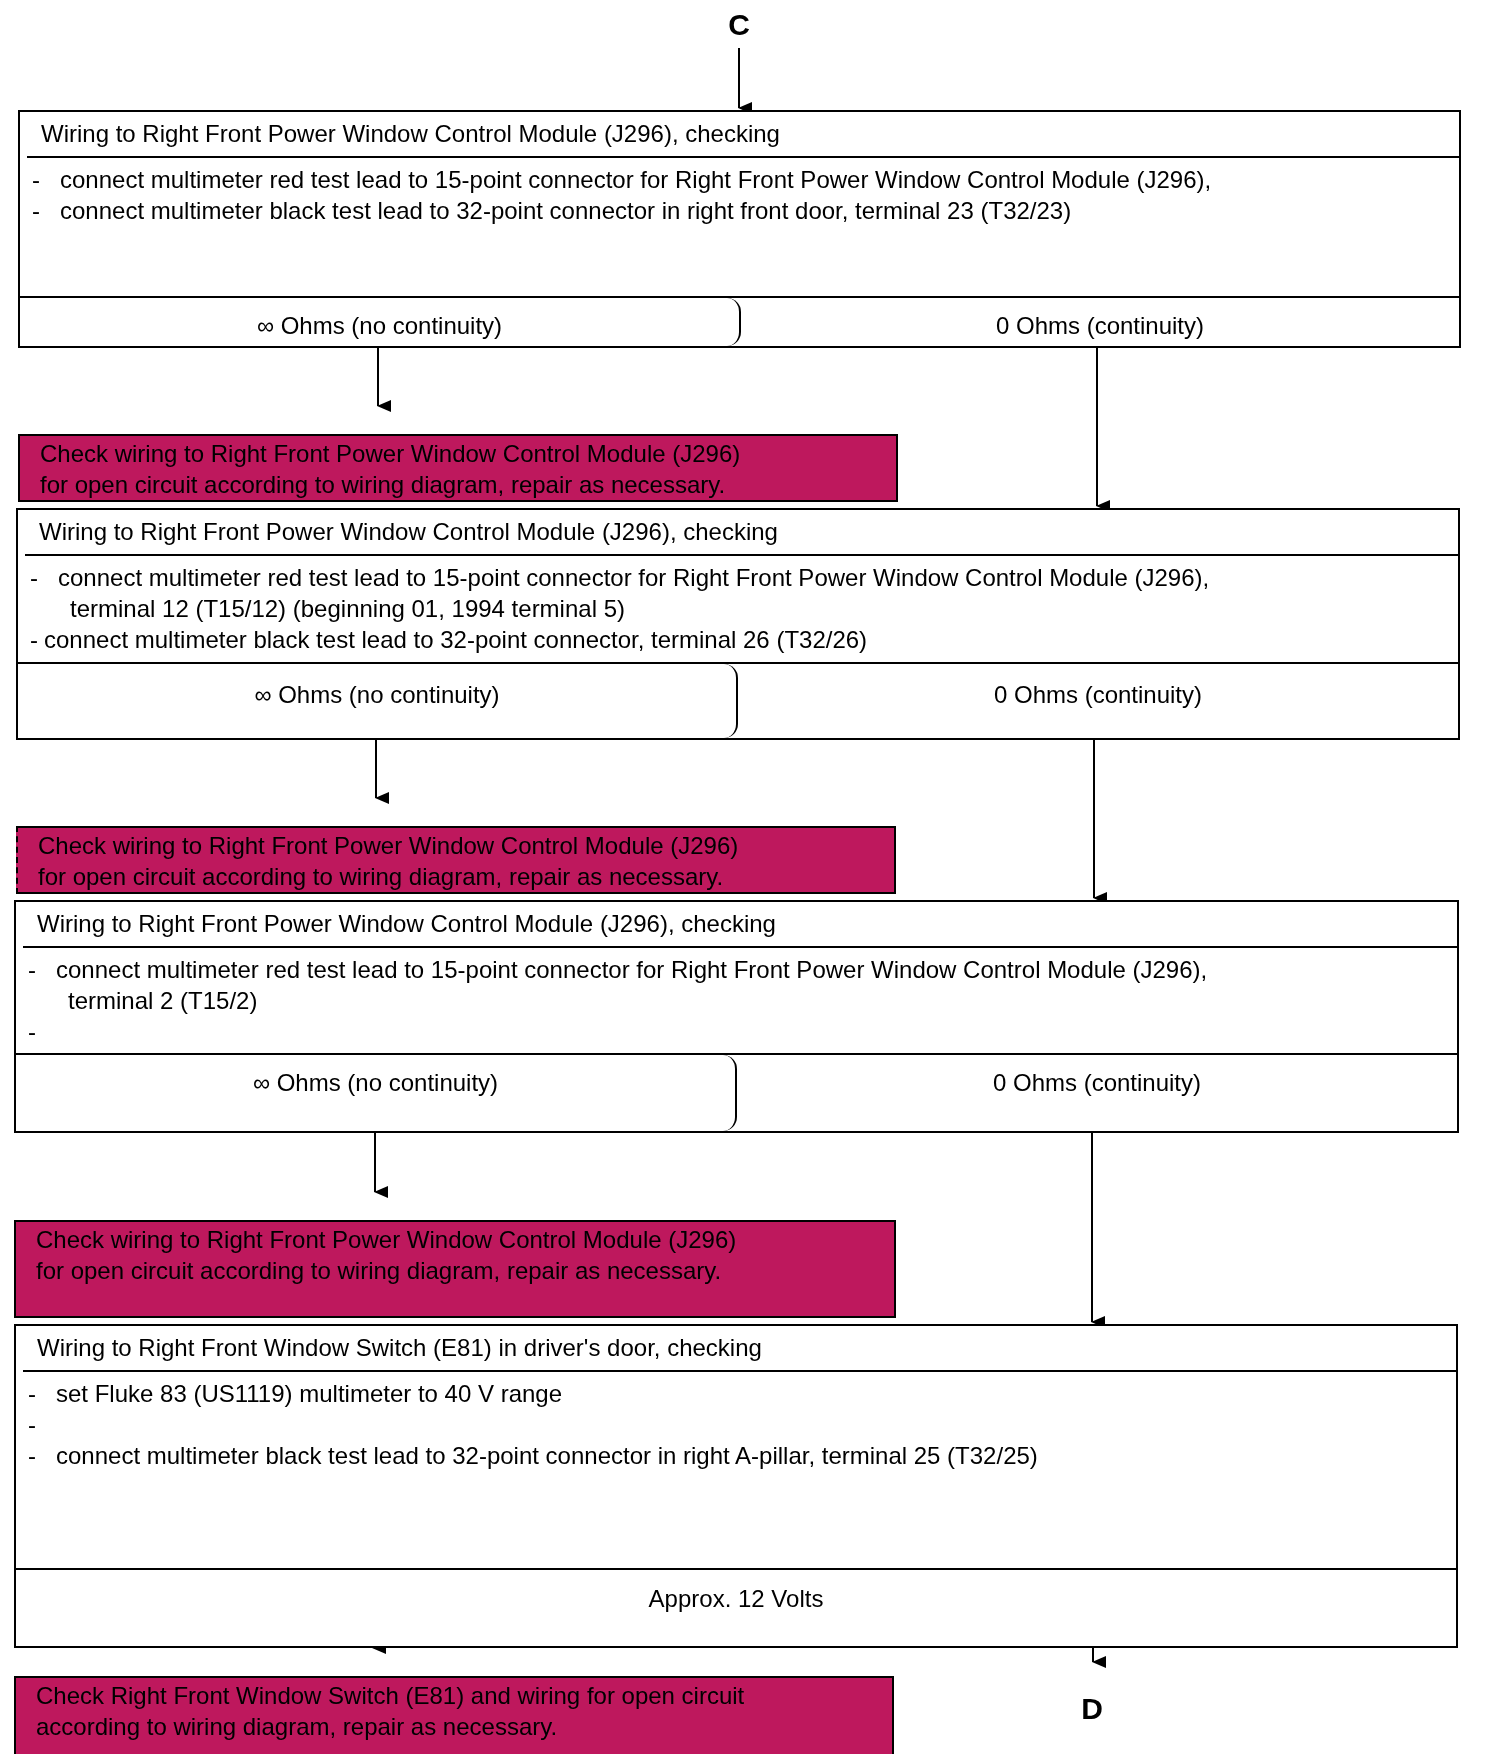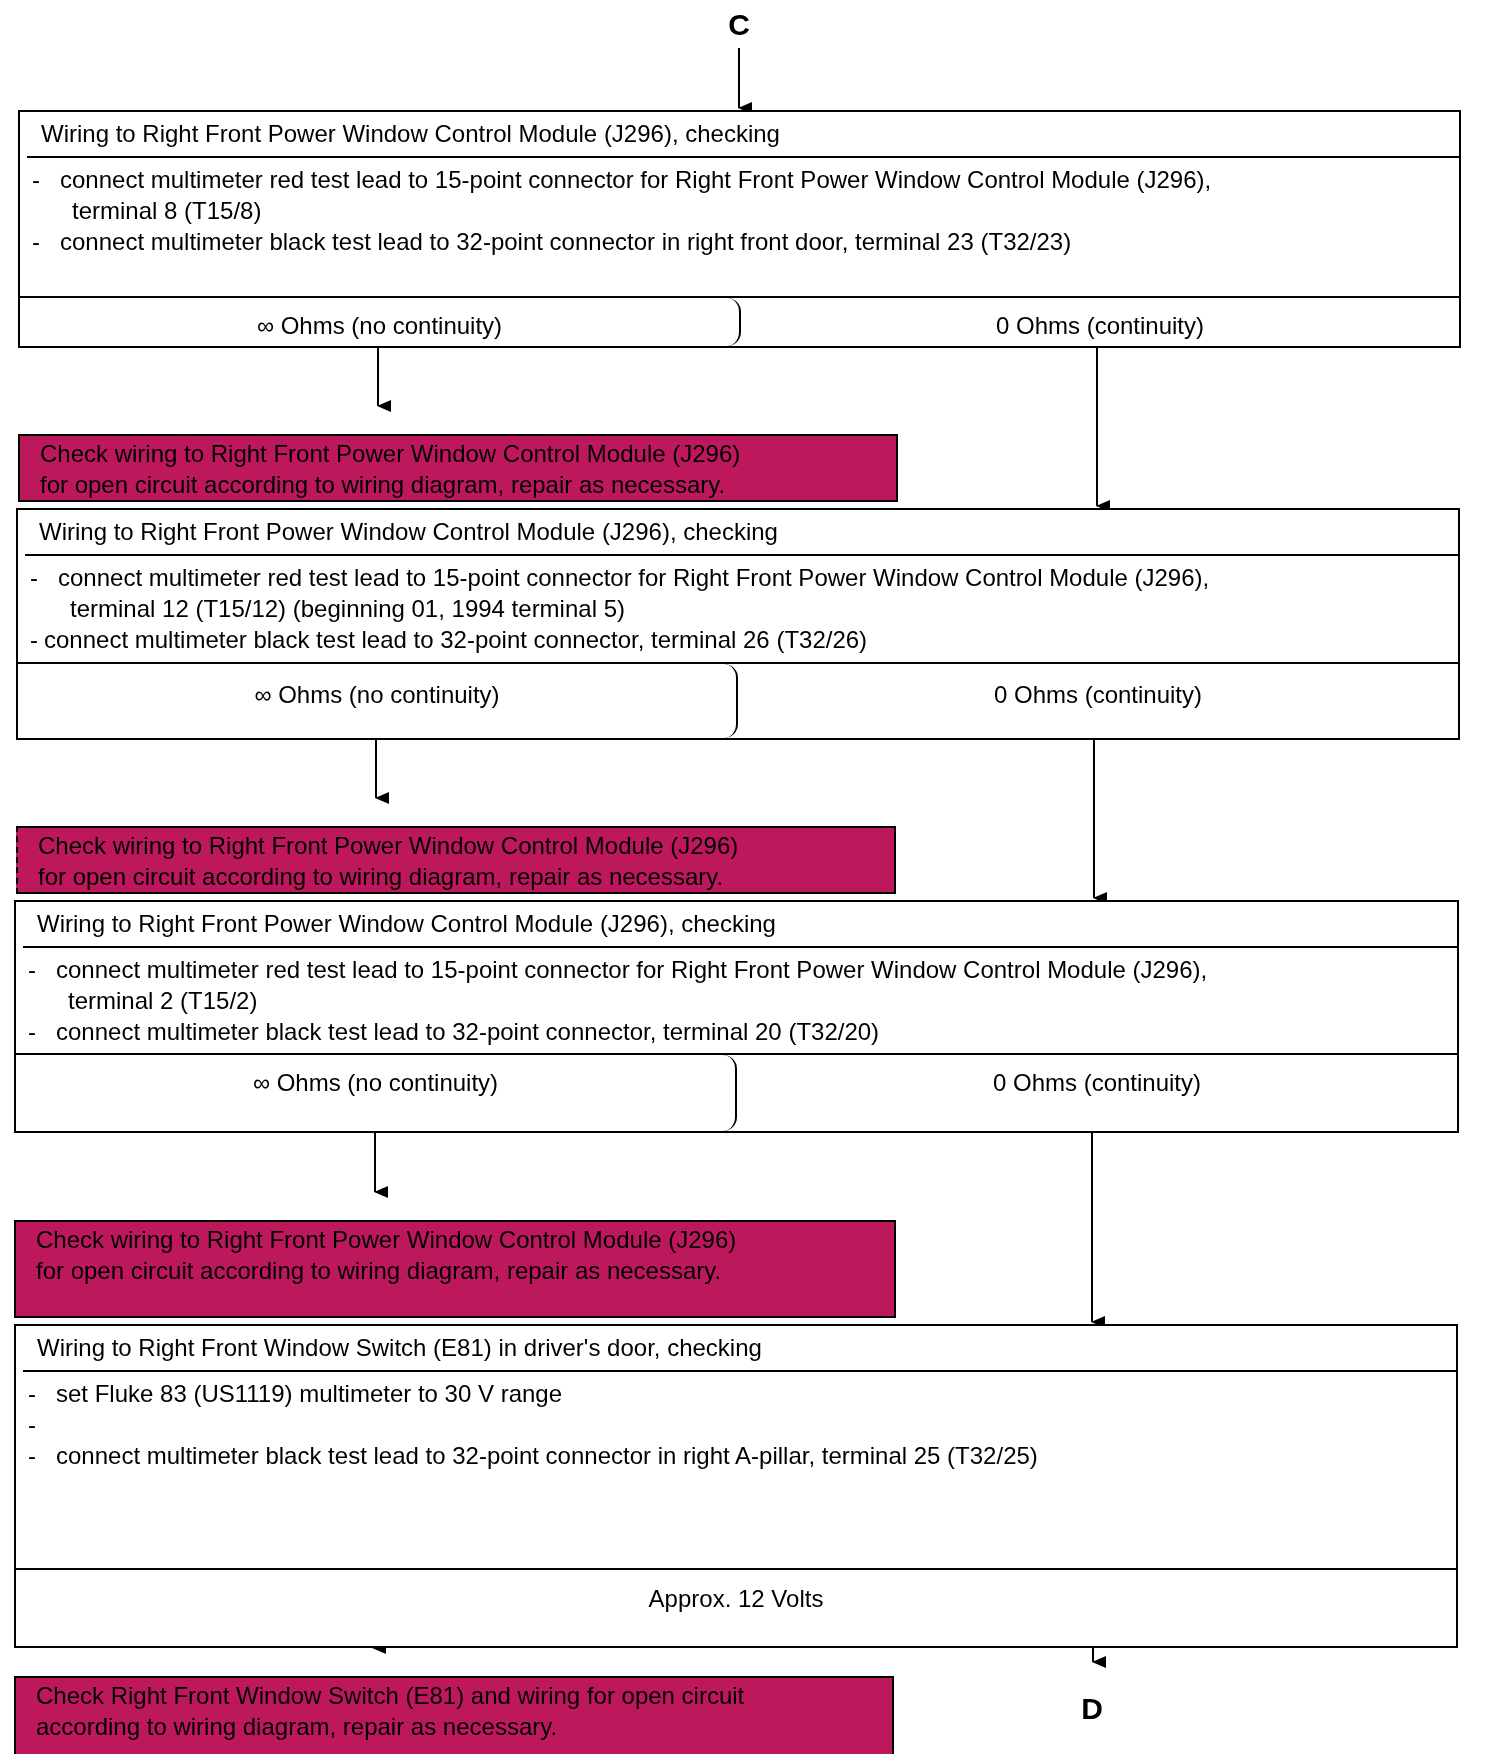--- a/index.html
+++ b/index.html
@@ -55,21 +55,20 @@
   </g>
 </svg>
 
 <div class="box" style="left:18px; top:110px; width:1443px; height:238px;">
   <div class="title">Wiring to Right Front Power Window Control Module (J296), checking</div>
   <div class="body" style="top:46px;">
     <div class="line">
         <span class="bullet">-</span>
         <span>connect multimeter red test lead to 15-point connector for Right Front Power Window Control Module (J296),</span>
       </div>
-    <div class="cont">terminal 8 (T15/8)</div>
     <div class="line">
         <span class="bullet">-</span>
         <span>connect multimeter black test lead to 32-point connector in right front door, terminal 23 (T32/23)</span>
       </div>
   </div>
   <div class="outcomes" style="height:50px;">
     <div class="outcome left" style="width:721px; line-height:56px;">∞ Ohms  (no continuity)</div>
     <div class="outcome" style="flex:1; line-height:56px;">0 Ohms  (continuity)</div>
   </div>
 </div>
@@ -106,40 +105,39 @@
 <div class="box" style="left:14px; top:900px; width:1445px; height:233px;">
   <div class="title">Wiring to Right Front Power Window Control Module (J296), checking</div>
   <div class="body" style="top:46px;">
     <div class="line">
         <span class="bullet">-</span>
         <span>connect multimeter red test lead to 15-point connector for Right Front Power Window Control Module (J296),</span>
       </div>
     <div class="cont">terminal 2 (T15/2)</div>
     <div class="line">
         <span class="bullet">-</span>
-        <span>connect multimeter black test lead  to 32-point connector, terminal 20 (T32/20)</span>
       </div>
   </div>
   <div class="outcomes" style="height:78px;">
     <div class="outcome left" style="width:721px; line-height:56px;">∞ Ohms  (no continuity)</div>
     <div class="outcome" style="flex:1; line-height:56px;">0 Ohms  (continuity)</div>
   </div>
 </div>
 
 <div class="action" style="left:14px; top:1194px; width:882px; height:98px;">
   <div>Check wiring  to  Right Front Power Window Control Module (J296)</div>
   <div>for open circuit  according to wiring diagram, repair as  necessary.</div>
 </div>
 
 <div class="box" style="left:14px; top:1324px; width:1444px; height:324px;">
   <div class="title">Wiring to Right Front Window Switch (E81) in driver's door, checking</div>
   <div class="body" style="top:46px;">
     <div class="line">
         <span class="bullet">-</span>
-        <span>set  Fluke 83  (US1119) multimeter to 30 V range</span>
+        <span>set  Fluke 83  (US1119) multimeter to 40 V range</span>
       </div>
     <div class="line">
         <span class="bullet">-</span>
       </div>
     <div class="line">
         <span class="bullet">-</span>
         <span>connect multimeter black test lead to 32-point connector in right A-pillar, terminal 25 (T32/25)</span>
       </div>
   </div>
   <div class="outcomes" style="height:78px;">

